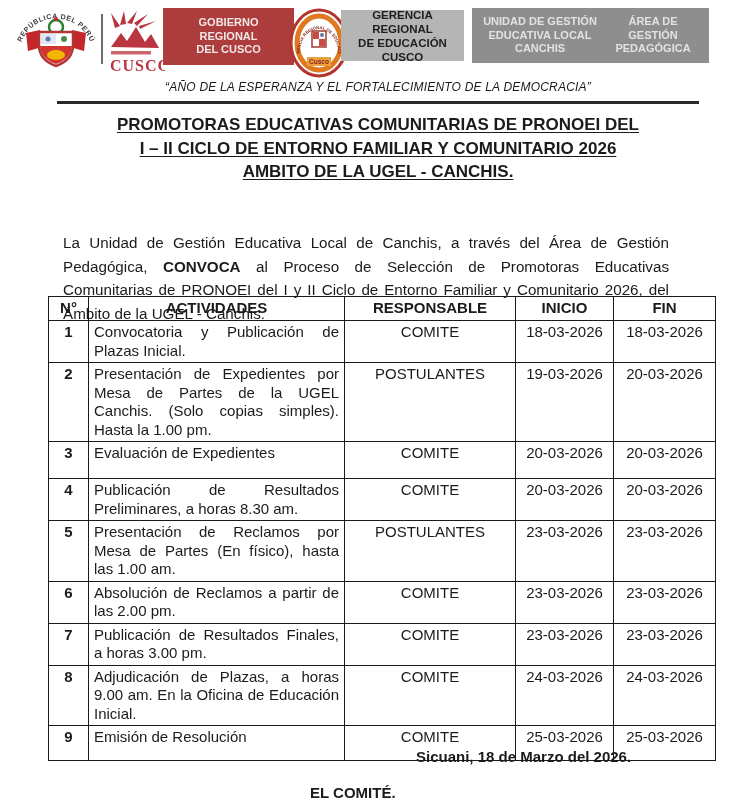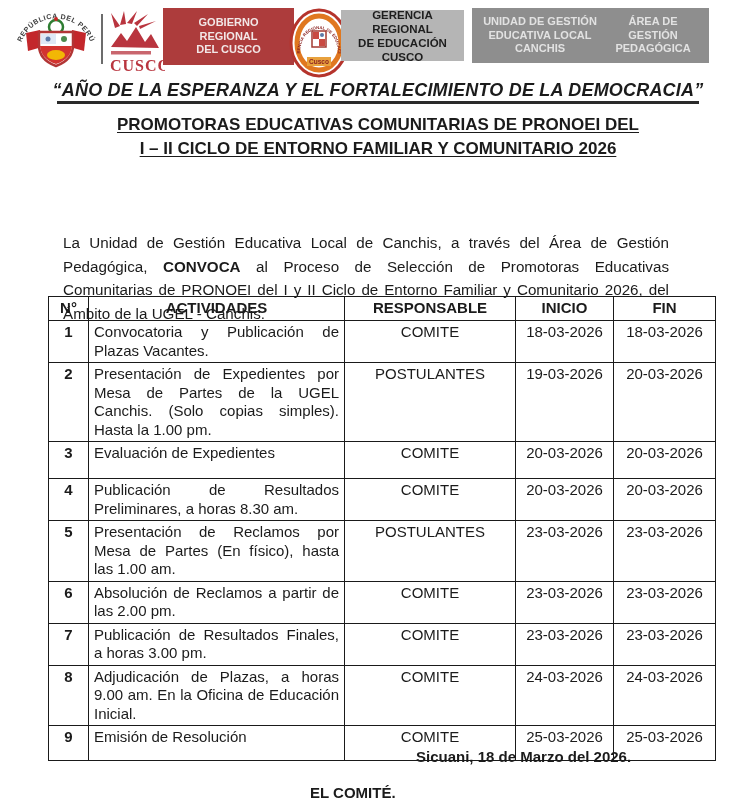--- a/index.html
+++ b/index.html
@@ -17,21 +17,21 @@
             font-size:11px;line-height:13.5px;}
   .box-area{left:597px;top:8px;width:112px;height:55px;background:#8e8e8e;color:#e2e2e2;
             font-size:11px;line-height:13.5px;}
   .divider{position:absolute;left:101px;top:14px;width:2px;height:50px;background:#6c6c6c;}
   .coat{position:absolute;left:12px;top:5px;}
   .cusco-logo{position:absolute;left:107px;top:11px;}
   .seal{position:absolute;left:288px;top:7px;}
 
   
   .motto{position:absolute;left:0;top:80px;width:100%;text-align:center;
-         font-weight:bold;font-style:italic;font-size:18px;letter-spacing:.2px;}
+         font-weight:normal;font-style:italic;font-size:12px;letter-spacing:.2px;}
   .rule{position:absolute;left:57px;top:101px;width:642px;height:3px;background:#2a2a2a;}
   .title{position:absolute;left:0;top:113px;width:100%;text-align:center;
          font-weight:bold;font-size:17px;line-height:23.5px;}
   .title div{text-decoration:underline;text-underline-offset:2px;}
 
   
   .intro{position:absolute;left:63px;top:216px;width:606px;text-align:justify;
          font-size:15.2px;line-height:23.5px;}
 
   
@@ -117,20 +117,21 @@
   <div class="hdr-box box-area">ÁREA DE
 GESTIÓN
 PEDAGÓGICA</div>
 
   <div class="motto">“AÑO DE LA ESPERANZA Y EL FORTALECIMIENTO DE LA DEMOCRACIA”</div>
   <div class="rule"></div>
 
   <div class="title">
     <div>PROMOTORAS EDUCATIVAS COMUNITARIAS DE PRONOEI DEL</div>
     <div>I – II CICLO DE ENTORNO FAMILIAR Y COMUNITARIO 2026</div>
+    <div>AMBITO DE LA UGEL - CANCHIS.</div>
   </div>
 
   <p class="intro"><span>La Unidad de Gestión Educativa Local de Canchis, a través del Área de Gestión Pedagógica, </span><b>CONVOCA</b><span> al Proceso de Selección de Promotoras Educativas Comunitarias de PRONOEI del I y II Ciclo de Entorno Familiar y Comunitario 2026, del Ámbito de la UGEL - Canchis.</span></p>
 
   <table class="sched">
     <colgroup>
       <col style="width:40px">
         <col style="width:256px">
         <col style="width:171px">
       <col style="width:98px">
@@ -141,21 +142,21 @@
         <th>N°</th>
         <th>ACTIVIDADES</th>
         <th>RESPONSABLE</th>
         <th>INICIO</th>
         <th>FIN</th>
       </tr>
     </thead>
     <tbody>
         <tr>
       <td class="c-num" style="height: 34px;">1</td>
-      <td class="c-act" style="height: 34px;">Convocatoria y Publicación de Plazas Vacantes.</td>
+      <td class="c-act" style="height: 34px;">Convocatoria y Publicación de Plazas Inicial.</td>
       <td class="c-resp" style="height: 34px;">COMITE</td>
       <td class="c-date" style="height: 34px;">18-03-2026</td>
       <td class="c-date" style="height: 34px;">18-03-2026</td>
     </tr>
         <tr>
       <td class="c-num" style="height: 70px;">2</td>
       <td class="c-act" style="height: 70px;">Presentación de Expedientes por Mesa de Partes de la UGEL Canchis. (Solo copias simples). Hasta la 1.00 pm.</td>
       <td class="c-resp" style="height: 70px;">POSTULANTES</td>
       <td class="c-date" style="height: 70px;">19-03-2026</td>
       <td class="c-date" style="height: 70px;">20-03-2026</td>

